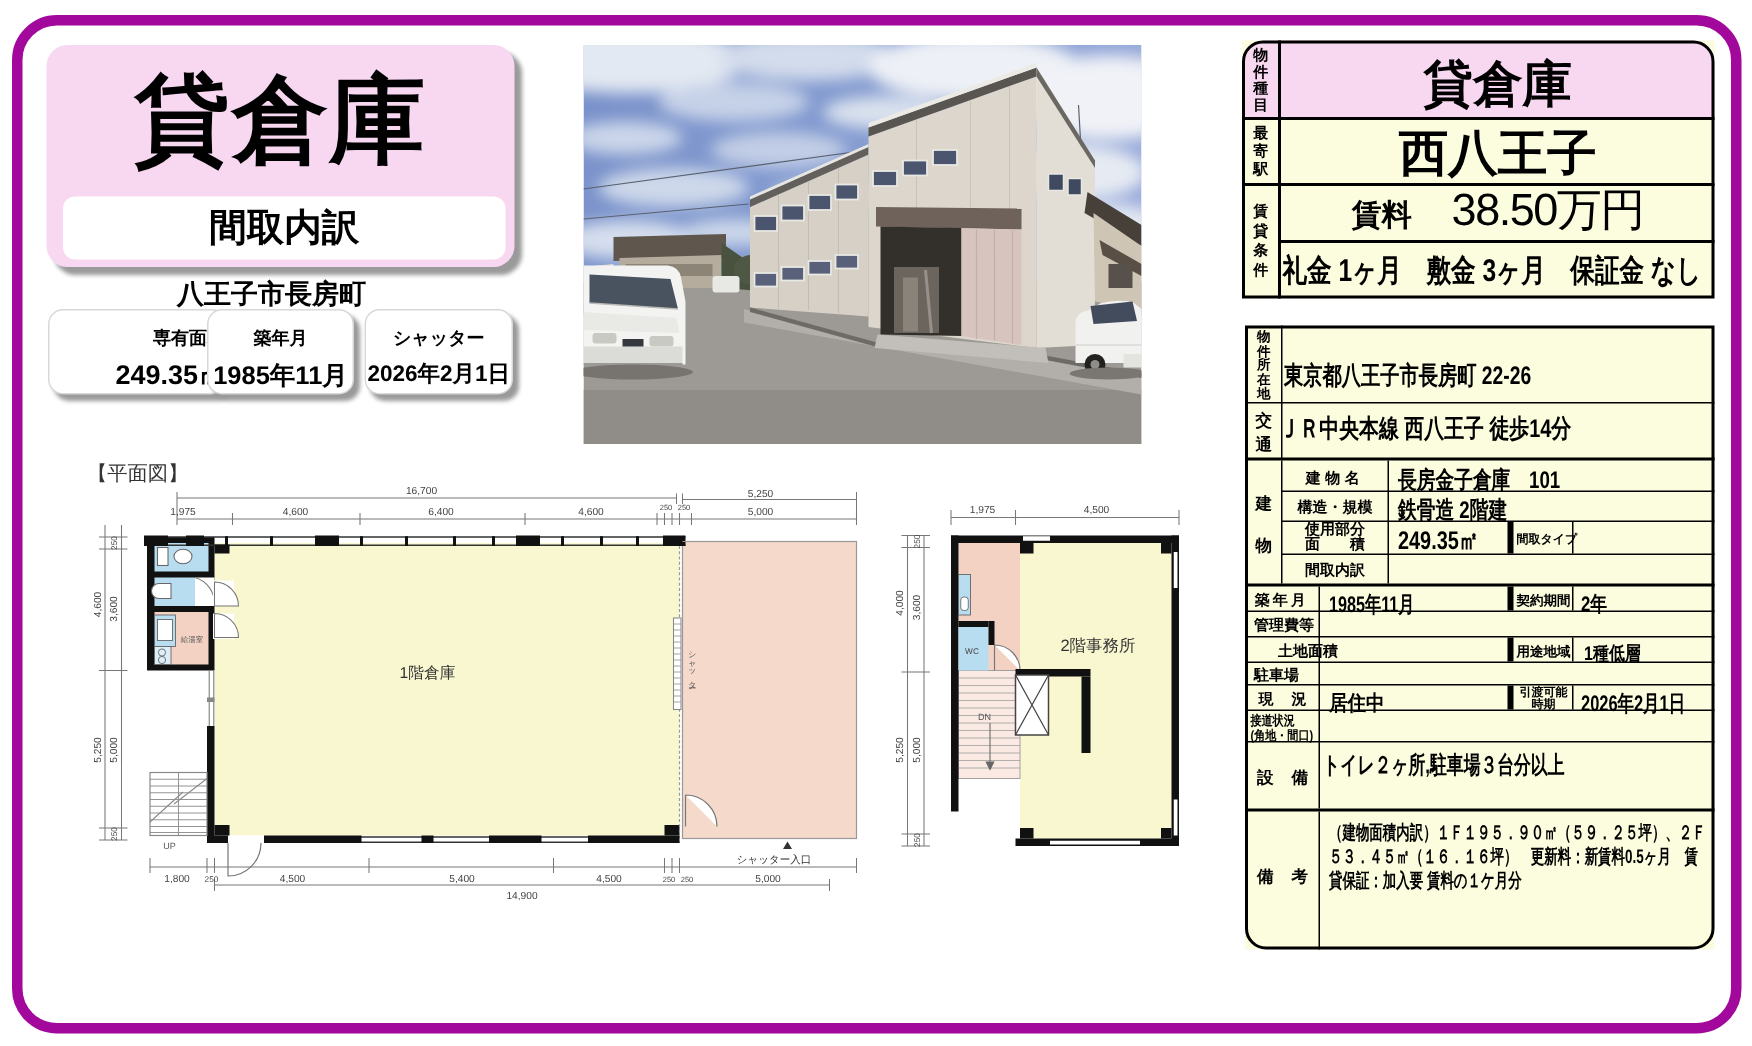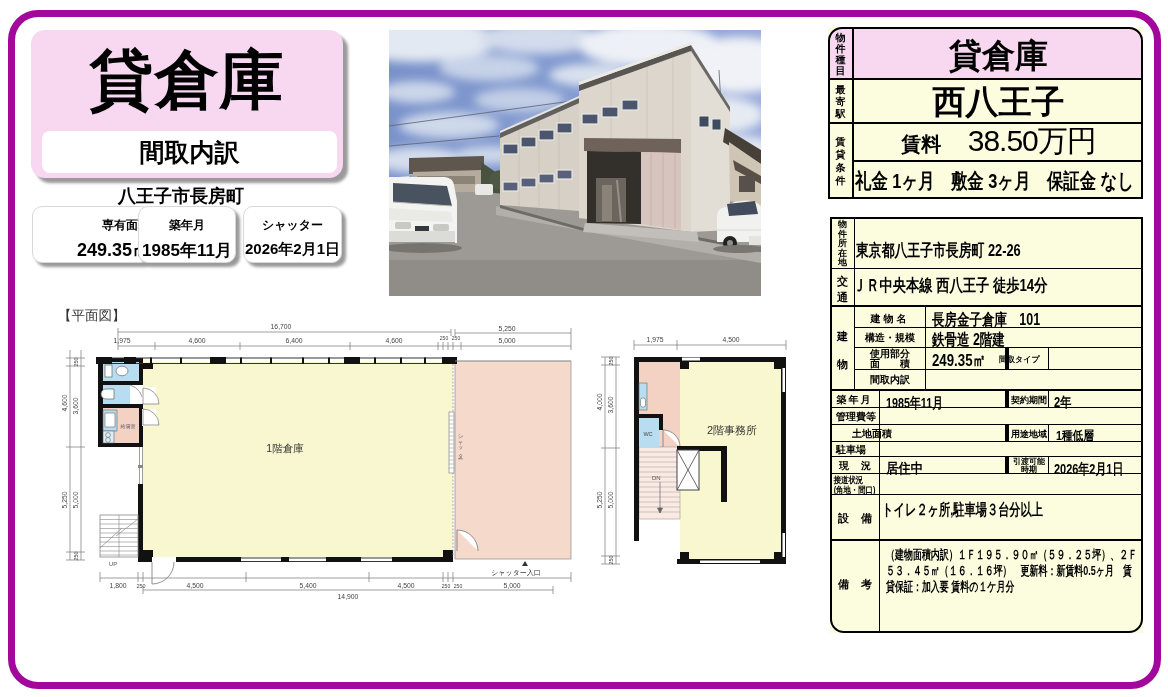--- a/index.html
+++ b/index.html
@@ -239,21 +239,21 @@
 <div class="cell" style="left:25px;top:132px;width:70px;height:20px;font-size:10px;text-align:center;line-height:10px;">使用部分<br>面<span style="display:inline-block;width:20px;"></span>積</div>
 <div class="cell" style="left:25px;top:156px;width:70px;height:15px;font-size:10px;text-align:center;">間取内訳</div>
 <div class="cell" style="left:0px;top:176px;width:49px;height:14px;font-size:10px;text-align:center;letter-spacing:2px;">築年月</div>
 <div class="cell" style="left:2px;top:193px;width:60px;height:14px;font-size:10px;text-align:left;padding-left:4px;">管理費等</div>
 <div class="cell" style="left:2px;top:210px;width:60px;height:14px;font-size:10px;text-align:left;padding-left:20px;">土地面積</div>
 <div class="cell" style="left:2px;top:226px;width:60px;height:14px;font-size:10px;text-align:left;padding-left:4px;">駐車場</div>
 <div class="cell" style="left:2px;top:242px;width:46px;height:14px;font-size:10px;text-align:center;">現<span style="display:inline-block;width:12px;"></span>況</div>
 <div class="cell" style="left:2px;top:258px;width:60px;height:20px;font-size:9px;text-align:left;line-height:10px;padding-left:2px;transform:scaleX(0.82);transform-origin:0 0;white-space:nowrap;">接道状況<br>(角地・間口)</div>
 <div class="cell" style="left:2px;top:294px;width:46px;height:14px;font-size:11px;text-align:center;">設<span style="display:inline-block;width:12px;"></span>備</div>
 <div class="cell" style="left:2px;top:360px;width:46px;height:14px;font-size:11px;text-align:center;">備<span style="display:inline-block;width:12px;"></span>考</div>
-<div class="cell" style="left:169px;top:137px;width:38px;height:14px;font-size:8px;text-align:center;white-space:nowrap;">間取タイプ</div>
+<div class="cell" style="left:181px;top:137px;width:38px;height:14px;font-size:8px;text-align:center;white-space:nowrap;">間取タイプ</div>
 <div class="cell" style="left:178px;top:177px;width:42px;height:14px;font-size:9px;text-align:center;white-space:nowrap;">契約期間</div>
 <div class="cell" style="left:178px;top:211px;width:42px;height:14px;font-size:9px;text-align:center;white-space:nowrap;">用途地域</div>
 <div class="cell" style="left:179px;top:241px;width:40px;height:32px;font-size:8px;text-align:center;line-height:8px;">引渡可能<br>時期</div>
 
 <div class="cell" style="left:26px;top:22px;width:280px;font-size:17px;white-space:nowrap;transform:scaleX(0.755);transform-origin:0 0;">東京都八王子市長房町 22-26</div>
 <div class="cell" style="left:23px;top:57px;width:280px;font-size:17px;white-space:nowrap;transform:scaleX(0.78);transform-origin:0 0;">ＪＲ中央本線 西八王子 徒歩14分</div>
 <div class="cell" style="left:102px;top:93px;width:210px;font-size:16px;white-space:nowrap;transform:scaleX(0.78);transform-origin:0 0;">長房金子倉庫　101</div>
 <div class="cell" style="left:102px;top:113px;width:210px;font-size:16px;white-space:nowrap;transform:scaleX(0.78);transform-origin:0 0;">鉄骨造 2階建</div>
 <div class="cell" style="left:102px;top:132px;width:80px;font-size:17px;white-space:nowrap;transform:scaleX(0.78);transform-origin:0 0;">249.35㎡</div>
 <div class="cell" style="left:56px;top:177px;width:120px;font-size:15px;white-space:nowrap;transform:scaleX(0.72);transform-origin:0 0;">1985年11月</div>

